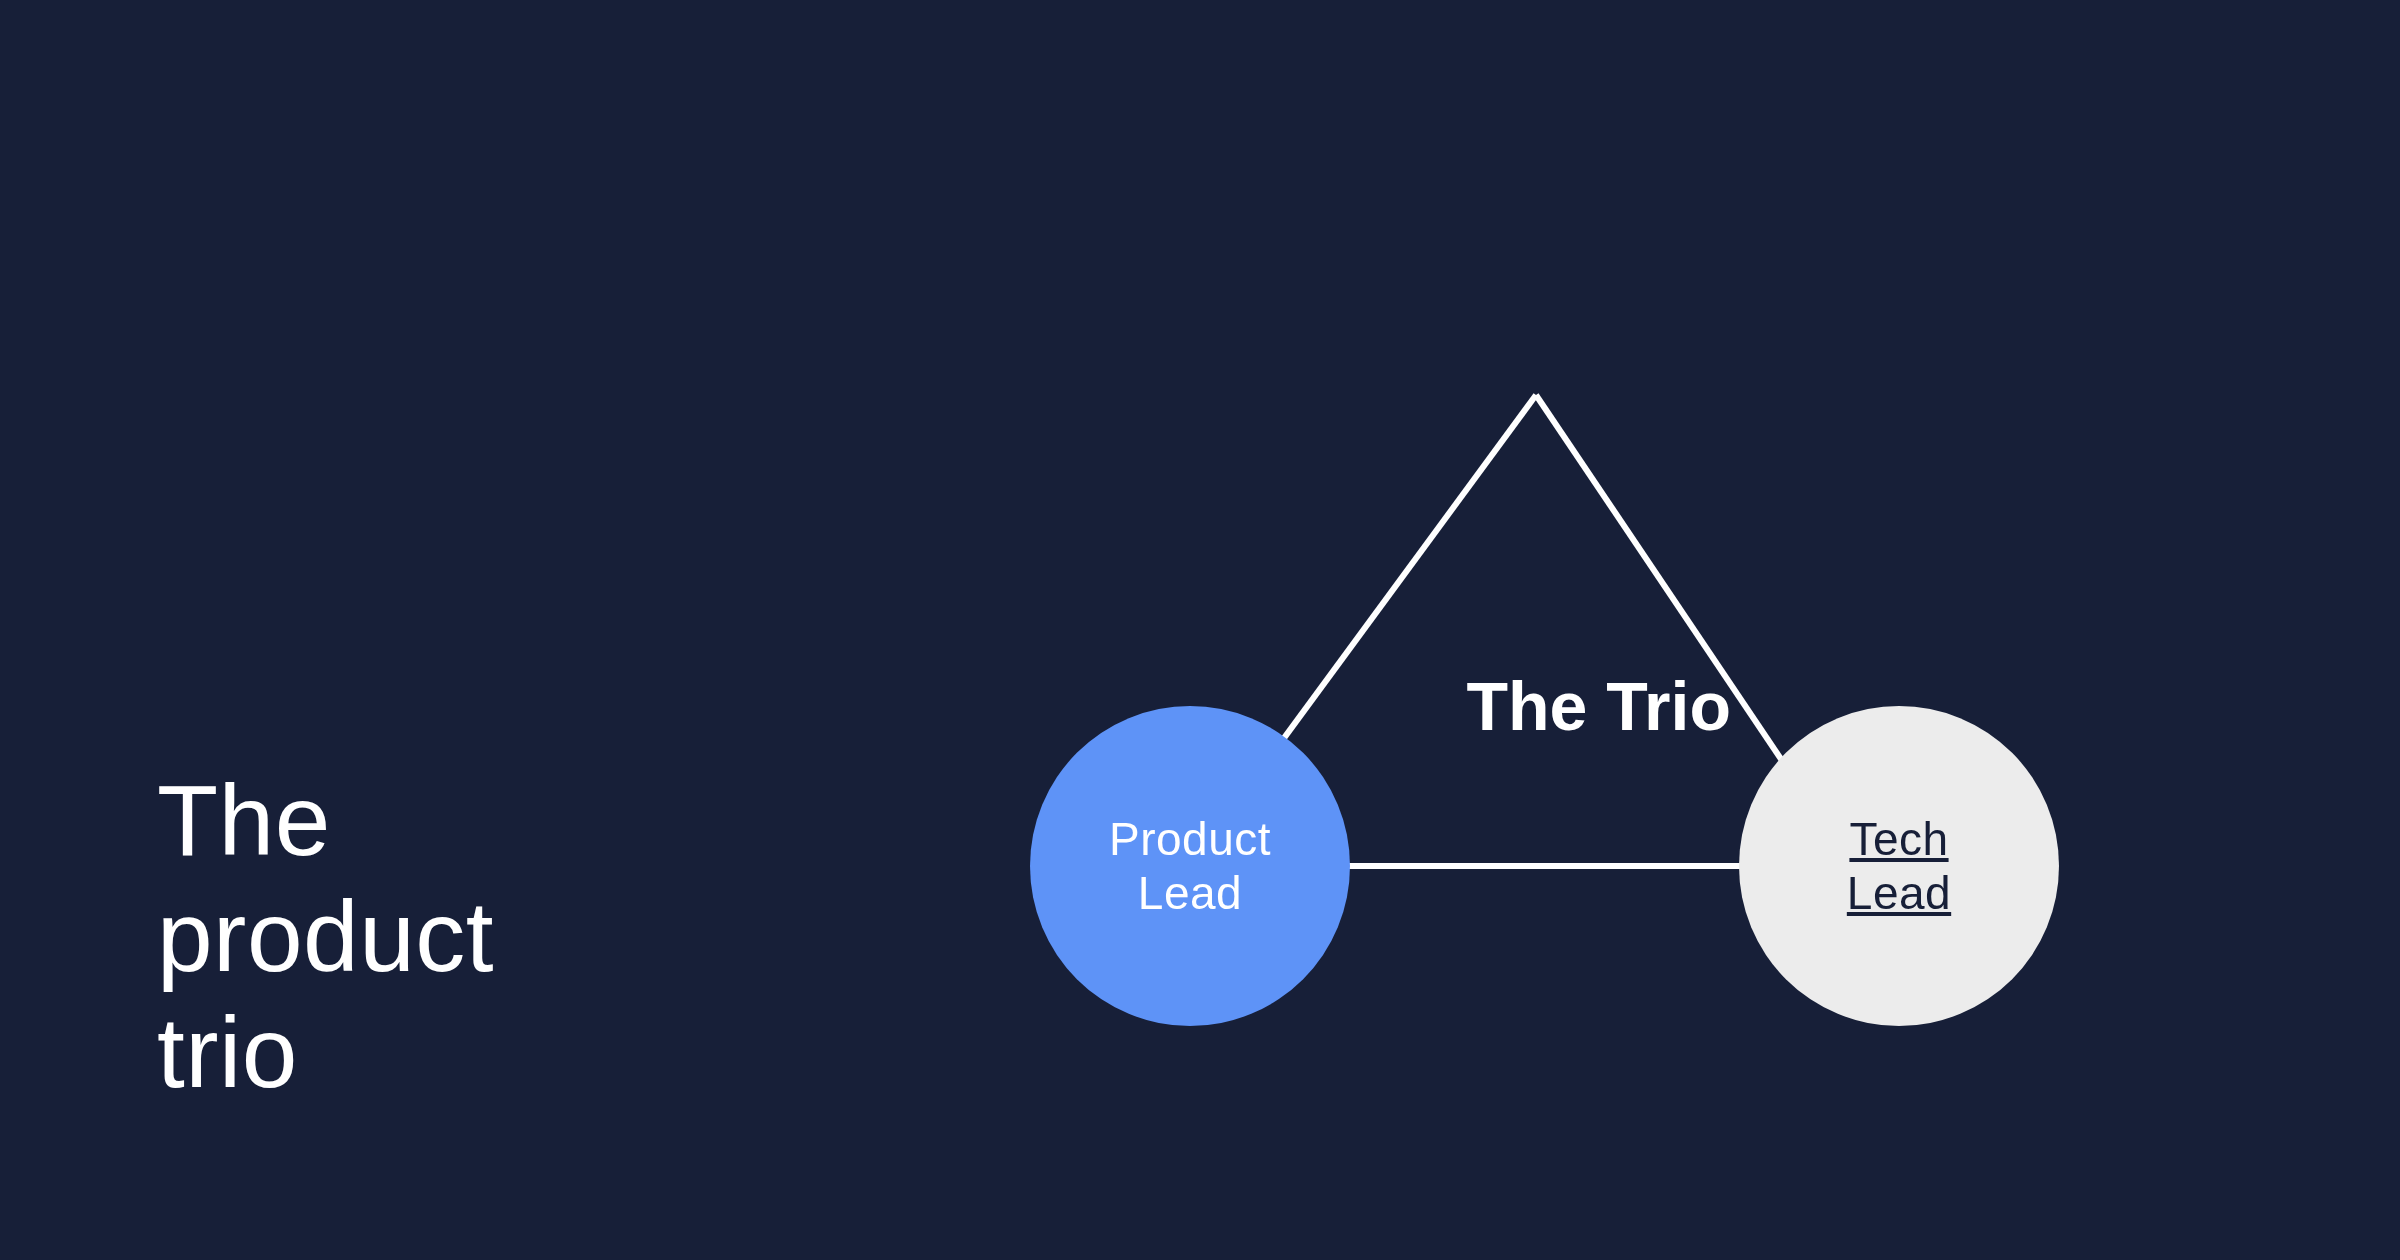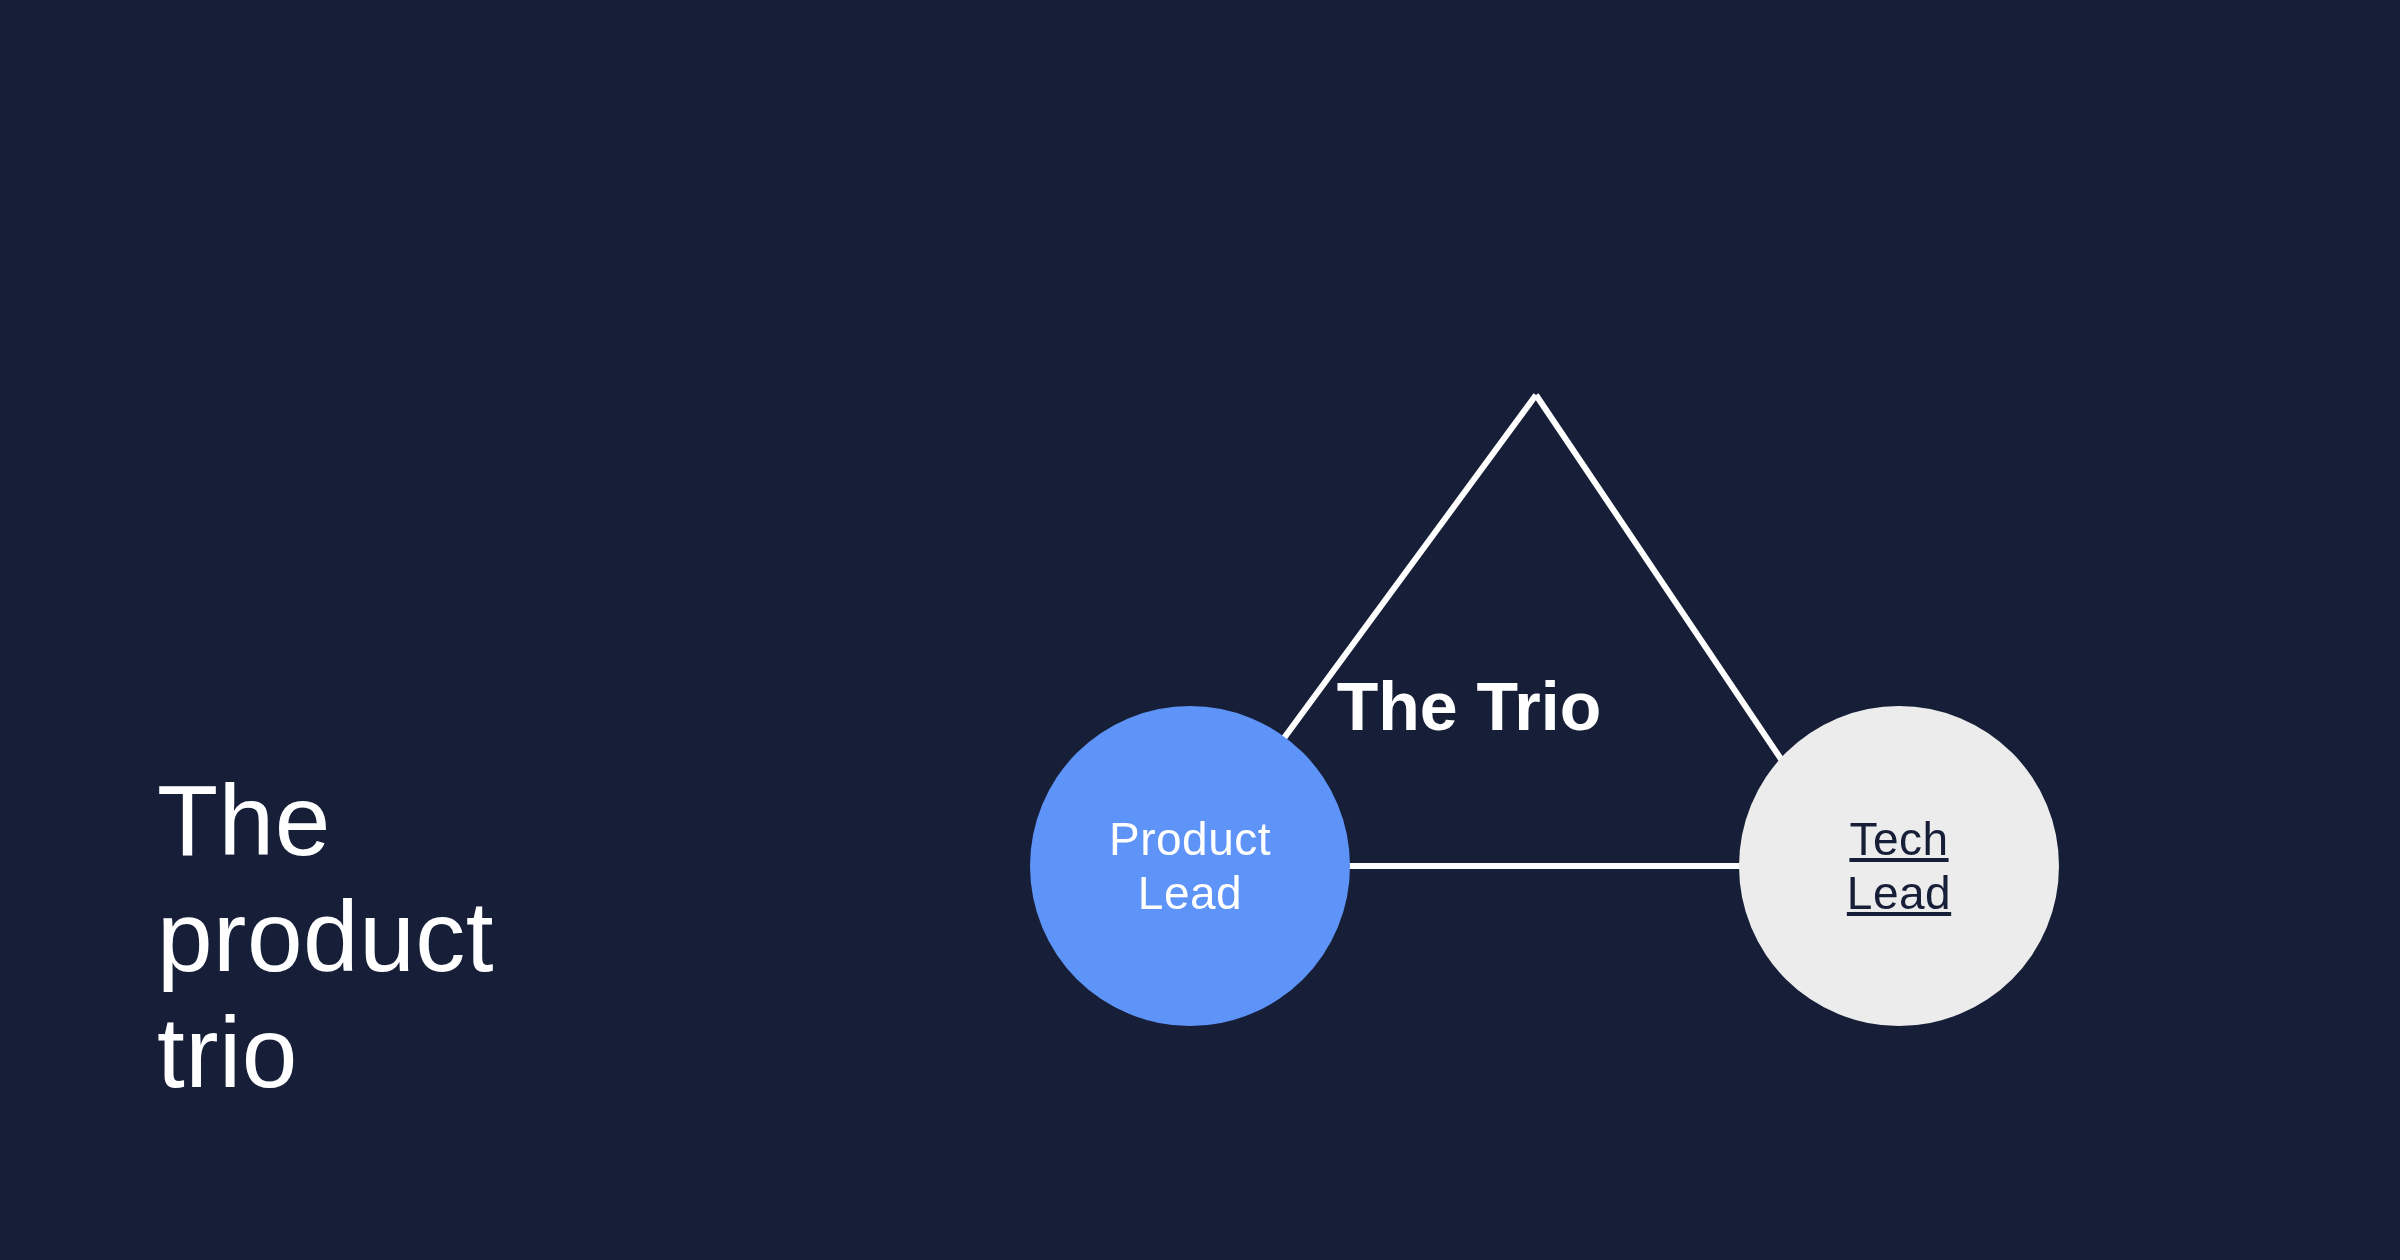--- a/index.html
+++ b/index.html
@@ -52,24 +52,24 @@
     line-height: 54px;
     font-weight: 500;
     letter-spacing: 0.5px;
   }
   .node-label span { display: block; }
   .node-pm   { left: 1376px; top: 235px; }
   .node-dl   { left: 1030px; top: 706px; }
   .node-tl   { left: 1739px; top: 706px; text-decoration: underline; }
   .center-label {
     position: absolute;
-    left: 1269px;
+    left: 1331px;
     top: 668px;
     width: 400px;
-    text-align: center;
+    text-align: right;
     font-size: 68px;
     line-height: 76px;
     font-weight: 700;
     color: #ffffff;
   }
 </style>
 </head>
 <body style="background: rgb(23, 31, 56);">
 
 <div class="canvas">

